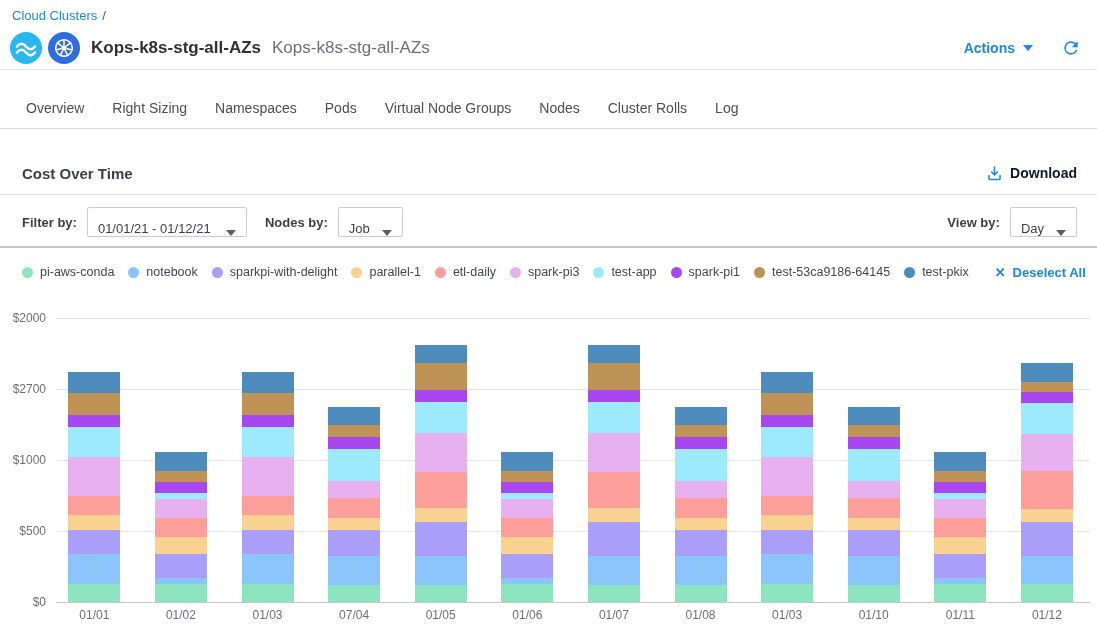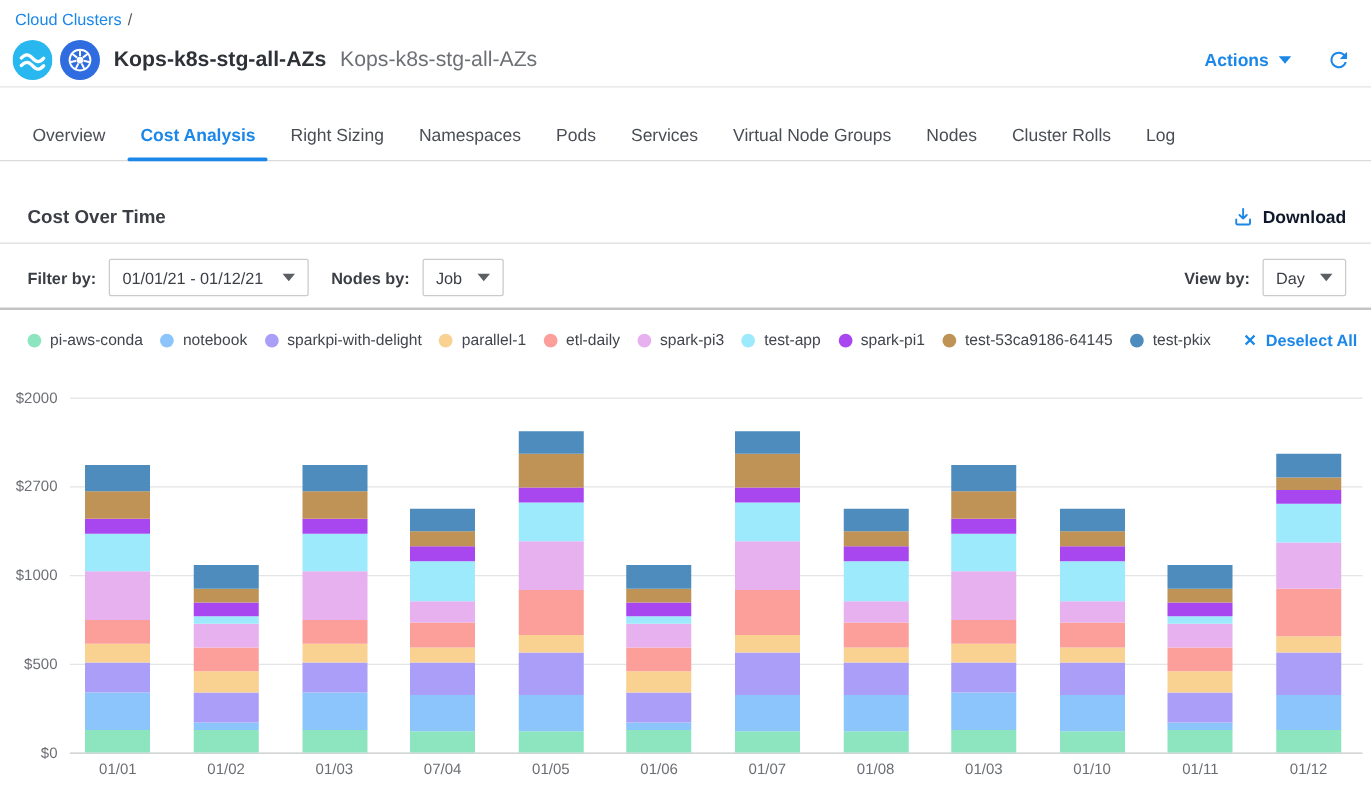--- a/index.html
+++ b/index.html
@@ -35,21 +35,21 @@
   
   .section-row{position:absolute;top:152px;left:22px;right:20px;height:42px;display:flex;align-items:center;}
   .section-title{font-size:15px;font-weight:bold;color:#3b3f45;}
   .download{margin-left:auto;display:flex;align-items:center;gap:7px;color:#0f172a;font-weight:bold;font-size:14px;cursor:pointer;}
   .section-divider{position:absolute;left:0;right:0;top:194px;height:1px;background:#dcdddf;}
 
   
   .filter-row{position:absolute;top:206px;left:22px;right:20px;height:32px;display:flex;align-items:center;gap:10px;font-size:13px;}
   .flabel{font-weight:bold;color:#3b3f45;white-space:nowrap;}
   .selectbox{height:30px;box-sizing:border-box;border:1px solid #c9cacc;border-radius:2px;background:#fff;
-             display:flex;align-items:center;padding:0 10px;color:#3b3f45;cursor:pointer;gap:12px;}
+             display:flex;align-items:flex-end;padding:0 10px;color:#3b3f45;cursor:pointer;gap:12px;}
   .selectbox.date{width:160px;justify-content:space-between;}
   .add-filter{height:30px;box-sizing:border-box;padding:0 14px;margin-left:8px;border:1px solid #1b87e8;border-radius:3px;
               color:#1b87e8;font-weight:bold;font-size:14px;background:#fff;cursor:pointer;
               font-family:"Liberation Sans",sans-serif;}
   .viewby{margin-left:auto;display:flex;align-items:center;gap:10px;}
   .strong-divider{position:absolute;left:0;right:0;top:246px;height:2px;background:#c3c4c6;}
 
   
   .legend-row{position:absolute;top:261px;left:22px;right:10px;height:22px;display:flex;align-items:center;gap:14px;}
   .legend-item{display:flex;align-items:center;gap:7px;font-size:12.5px;color:#42464c;cursor:pointer;white-space:nowrap;}
@@ -109,25 +109,23 @@
         <svg viewBox="0 0 24 24" width="20" height="20">
           <path d="M17.65 6.35A7.95 7.95 0 0 0 12 4a8 8 0 1 0 7.73 10h-2.08A6 6 0 1 1 12 6c1.66 0 3.14.69 4.22 1.78L13 11h7V4l-2.35 2.35z" fill="#1b87e8"></path>
         </svg>
       </span>
     </span>
   </div>
   <div class="hdr-divider"></div>
 
   <div class="tabs">
       <div class="tab">Overview</div>
-      <div class="tab active">Cost Analysis</div>
       <div class="tab">Right Sizing</div>
       <div class="tab">Namespaces</div>
       <div class="tab">Pods</div>
-      <div class="tab">Services</div>
       <div class="tab">Virtual Node Groups</div>
       <div class="tab">Nodes</div>
       <div class="tab">Cluster Rolls</div>
       <div class="tab">Log</div>
     </div>
 
   <div class="section-row">
     <span class="section-title">Cost Over Time</span>
     <span class="download">
       <svg viewBox="0 0 20 20" width="17" height="17">

